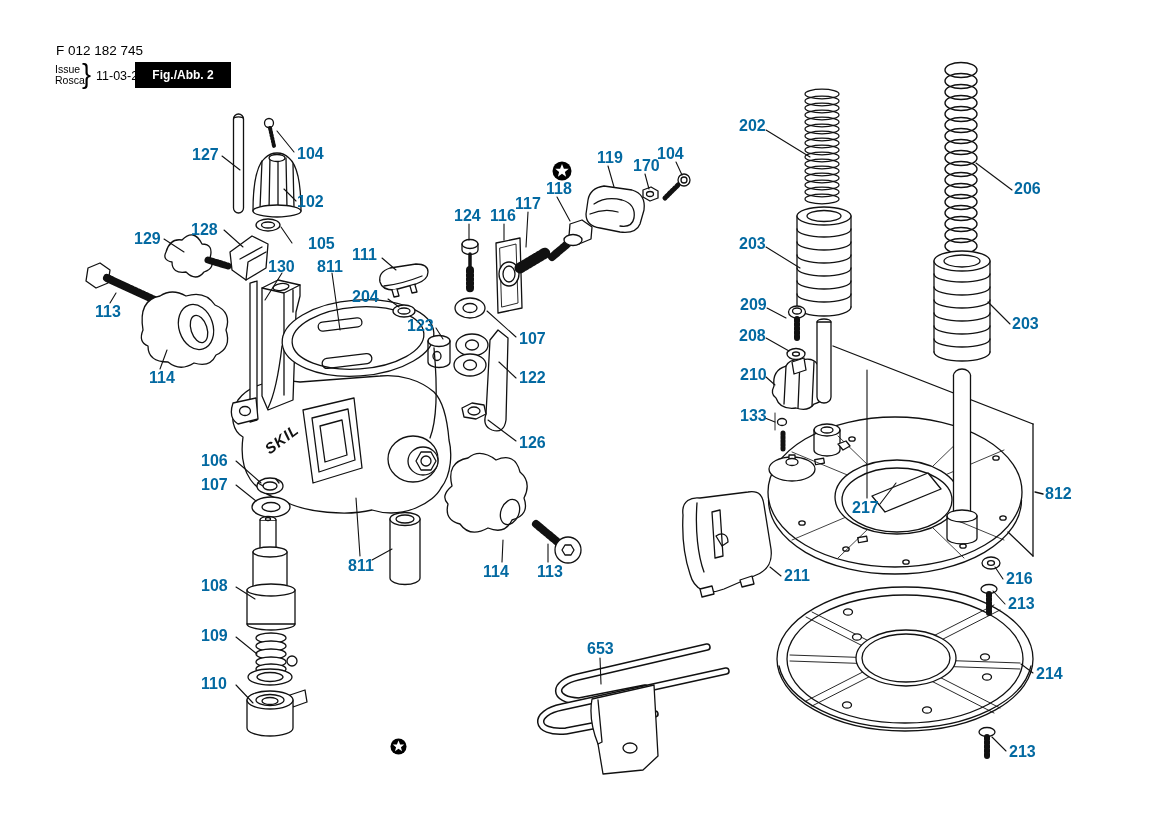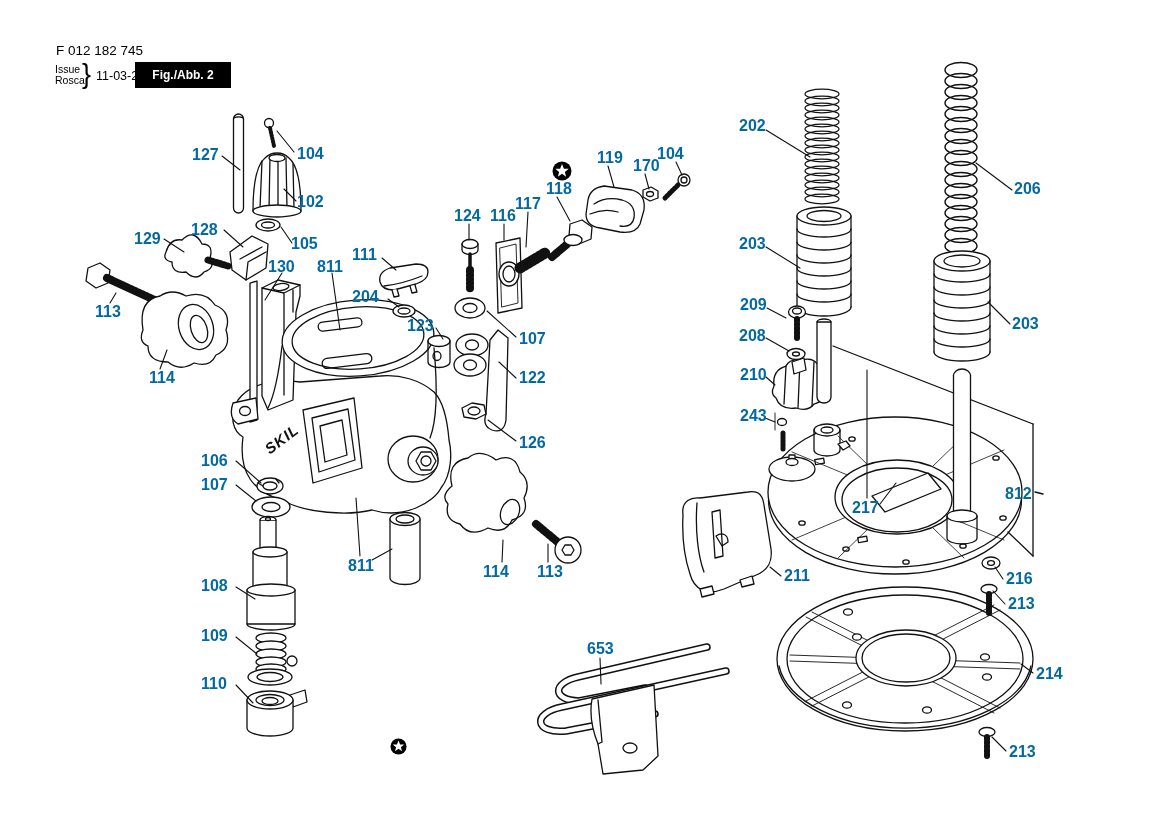--- a/index.html
+++ b/index.html
@@ -454,21 +454,21 @@
   <div>Issue</div>
   <div>Rosca</div>
 </div>
 <div class="hdr-brace">}</div>
 <div class="hdr-date">11-03-24</div>
 <div class="fig-box">Fig./Abb. 2</div>
 
 <div class="pl" style="left:192px;top:147px">127</div>
 <div class="pl" style="left:297px;top:146px">104</div>
 <div class="pl" style="left:297px;top:194px">102</div>
-<div class="pl" style="left:291px;top:236px">105</div>
+<div class="pl" style="left:308px;top:236px">105</div>
 <div class="pl" style="left:191px;top:222px">128</div>
 <div class="pl" style="left:134px;top:231px">129</div>
 <div class="pl" style="left:95px;top:304px">113</div>
 <div class="pl" style="left:149px;top:370px">114</div>
 <div class="pl" style="left:268px;top:259px">130</div>
 <div class="pl" style="left:317px;top:259px">811</div>
 <div class="pl" style="left:352px;top:247px">111</div>
 <div class="pl" style="left:352px;top:289px">204</div>
 <div class="pl" style="left:407px;top:318px">123</div>
 <div class="pl" style="left:454px;top:208px">124</div>
@@ -488,25 +488,25 @@
 <div class="pl" style="left:201px;top:676px">110</div>
 <div class="pl" style="left:348px;top:558px">811</div>
 <div class="pl" style="left:483px;top:564px">114</div>
 <div class="pl" style="left:537px;top:564px">113</div>
 <div class="pl" style="left:587px;top:641px">653</div>
 <div class="pl" style="left:739px;top:118px">202</div>
 <div class="pl" style="left:739px;top:236px">203</div>
 <div class="pl" style="left:740px;top:297px">209</div>
 <div class="pl" style="left:739px;top:328px">208</div>
 <div class="pl" style="left:740px;top:367px">210</div>
-<div class="pl" style="left:740px;top:408px">243</div>
+<div class="pl" style="left:740px;top:408px">133</div>
 <div class="pl" style="left:1014px;top:181px">206</div>
 <div class="pl" style="left:1012px;top:316px">203</div>
 <div class="pl" style="left:852px;top:500px">217</div>
-<div class="pl" style="left:1005px;top:486px">812</div>
+<div class="pl" style="left:1045px;top:486px">812</div>
 <div class="pl" style="left:784px;top:568px">211</div>
 <div class="pl" style="left:1006px;top:571px">216</div>
 <div class="pl" style="left:1008px;top:596px">213</div>
 <div class="pl" style="left:1036px;top:666px">214</div>
 <div class="pl" style="left:1009px;top:744px">213</div>
 
 
 <svg class="legend-star" width="17" height="17" viewBox="-9 -9 18 18">
   <circle r="8.5" fill="#000"></circle>
   <polygon points="0,-6.3 1.7,-2 6,-2 2.6,0.8 3.7,5.1 0,2.5 -3.7,5.1 -2.6,0.8 -6,-2 -1.7,-2" fill="#fff"></polygon>

